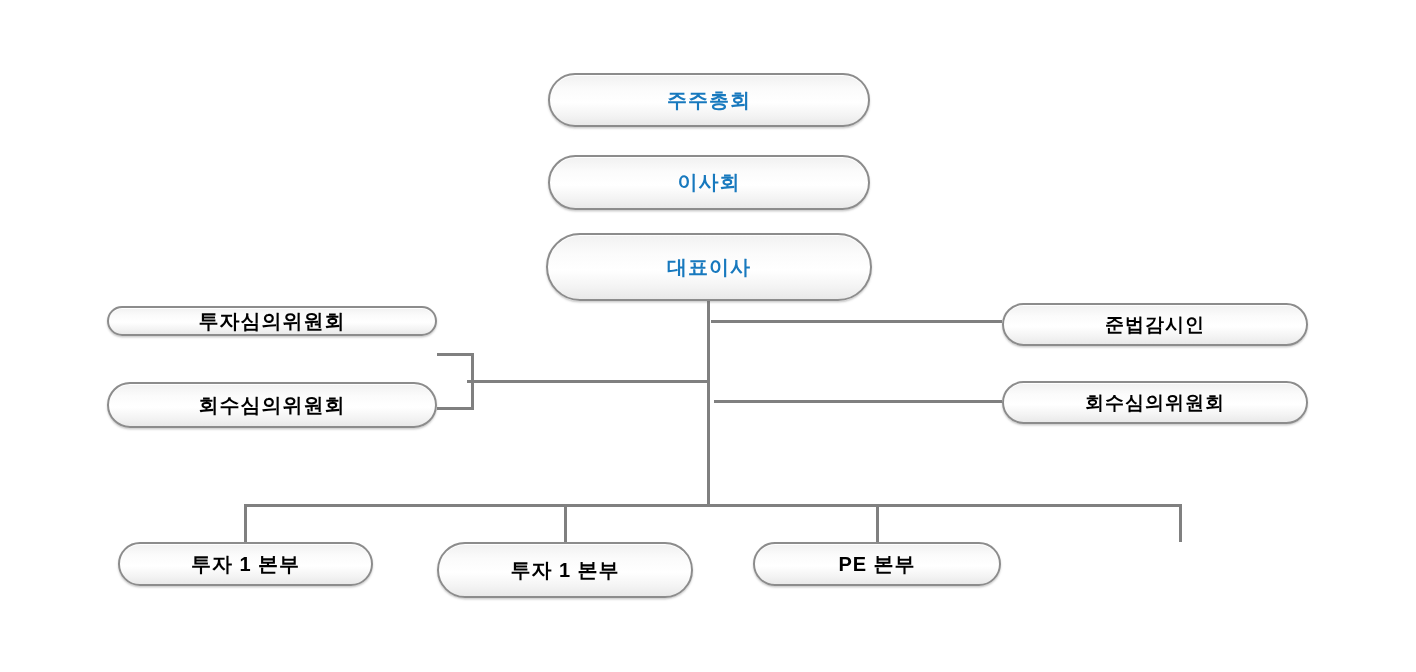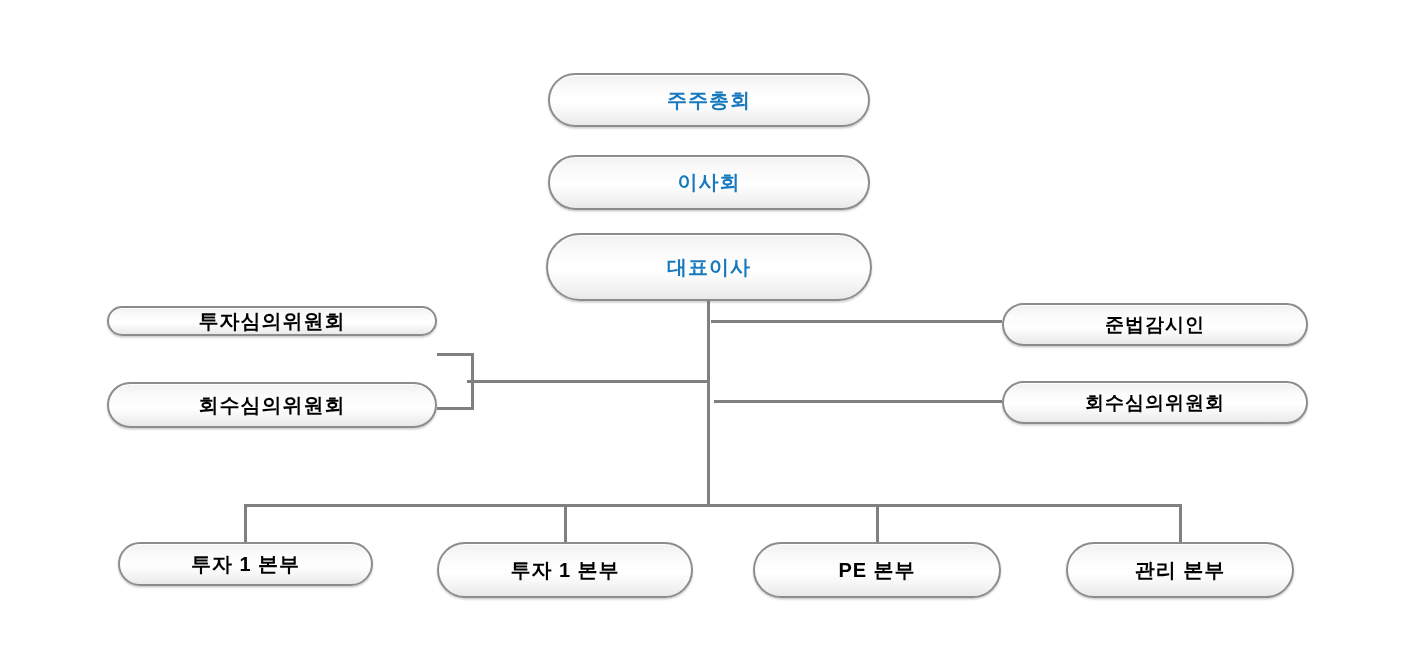--- a/index.html
+++ b/index.html
@@ -83,20 +83,17 @@
   <div class="node small" style="left:1002px; top:381px; width:306px; height:43px;">
     <span>회수심의위원회</span>
   </div>
 
   <div class="node" style="left:118px; top:542px; width:255px; height:44px;">
     <span>투자 1 본부</span>
   </div>
   <div class="node" style="left:437px; top:542px; width:256px; height:56px;">
     <span>투자 1 본부</span>
   </div>
-  <div class="node" style="left:753px; top:542px; width:248px; height:56px;">
+  <div class="node" style="left:753px; top:542px; width:248px; height:44px;">
     <span>PE 본부</span>
-  </div>
-  <div class="node" style="left:1066px; top:542px; width:228px; height:56px;">
-    <span>관리 본부</span>
   </div>
 
 </div>
 
 </body></html>

